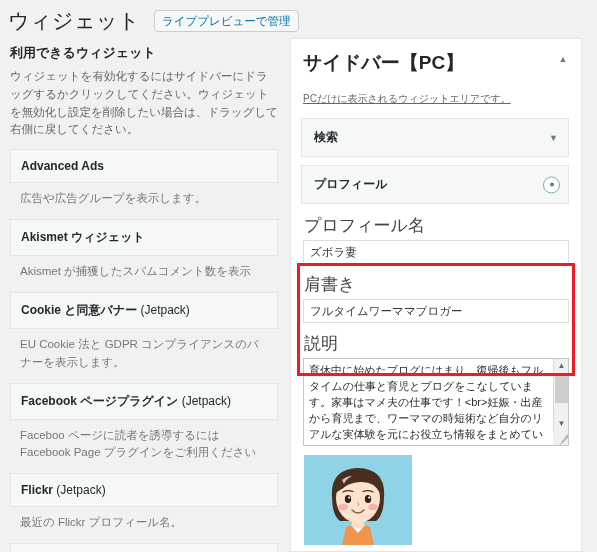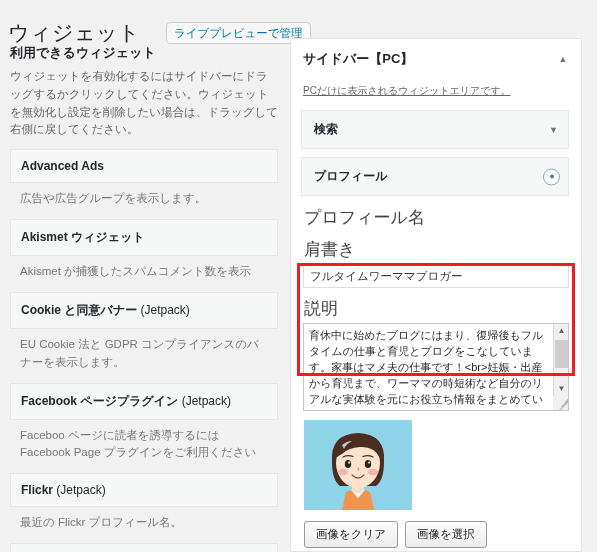--- a/index.html
+++ b/index.html
@@ -10,22 +10,22 @@
     background: #f1f1f1;
     font-family: "Liberation Sans", "DejaVu Sans", sans-serif;
     color: #32373c;
     -webkit-font-smoothing: antialiased;
   }
 
   #page { position: relative; width: 597px; height: 552px; background: #f1f1f1; }
 
   
   .page-head {
-    position: absolute; left: 8px; top: 16px; right: 8px; height: 34px;
-    display: flex; align-items: center; gap: 26px;
+    position: absolute; left: 8px; top: 4px; right: 8px; height: 34px;
+    display: flex; align-items: center; gap: 14px;
   }
   .page-title {
     font-size: 21px; font-weight: 400; color: #23282d; line-height: 28px;
     letter-spacing: .5px; white-space: nowrap;
   }
   .live-preview-btn {
     display: inline-flex; align-items: center; justify-content: center;
     height: 22px; padding: 0 7px;
     font-size: 11.5px; line-height: 20px;
     color: #0073aa; background: #f7f7f7;
@@ -60,21 +60,21 @@
   .right-col {
     position: absolute; left: 290px; top: 38px;
     width: 292px; height: 514px;
     background: #fff; border: 1px solid #e5e5e5;
     overflow: hidden;
   }
   .sidebar-head {
     position: relative; padding: 11px 12px 4px 12px;
   }
   .sidebar-head h3 {
-    margin: 0; font-size: 13px; font-weight: 700; color: #23282d;
+    margin: 0; font-size: 19px; font-weight: 700; color: #23282d;
   }
   .sidebar-head p {
     margin: 15px 0 0 0; font-size: 10px; color: #666; line-height: 1.5; text-decoration: underline;
   }
   .toggle-arrow {
     position: absolute; right: 10px; top: 12px;
     width: 16px; height: 16px; cursor: pointer;
     color: #72777c; font-size: 9px; line-height: 16px; text-align: center;
   }
 
@@ -228,20 +228,21 @@
 
     <div class="widget-row">
       <span>プロフィール</span>
       <span class="spinner-ico"></span>
     </div>
 
     <div class="widget-form">
 
       <div class="field">
         <label>プロフィール名</label>
+        <input type="text" value="ズボラ妻" style="">
       </div>
 
       <div class="field">
         <label>肩書き</label>
         <input type="text" value="フルタイムワーママブロガー" style="">
       </div>
 
       <div class="field desc-field">
         <label>説明</label>
         <div class="ta-wrap">

